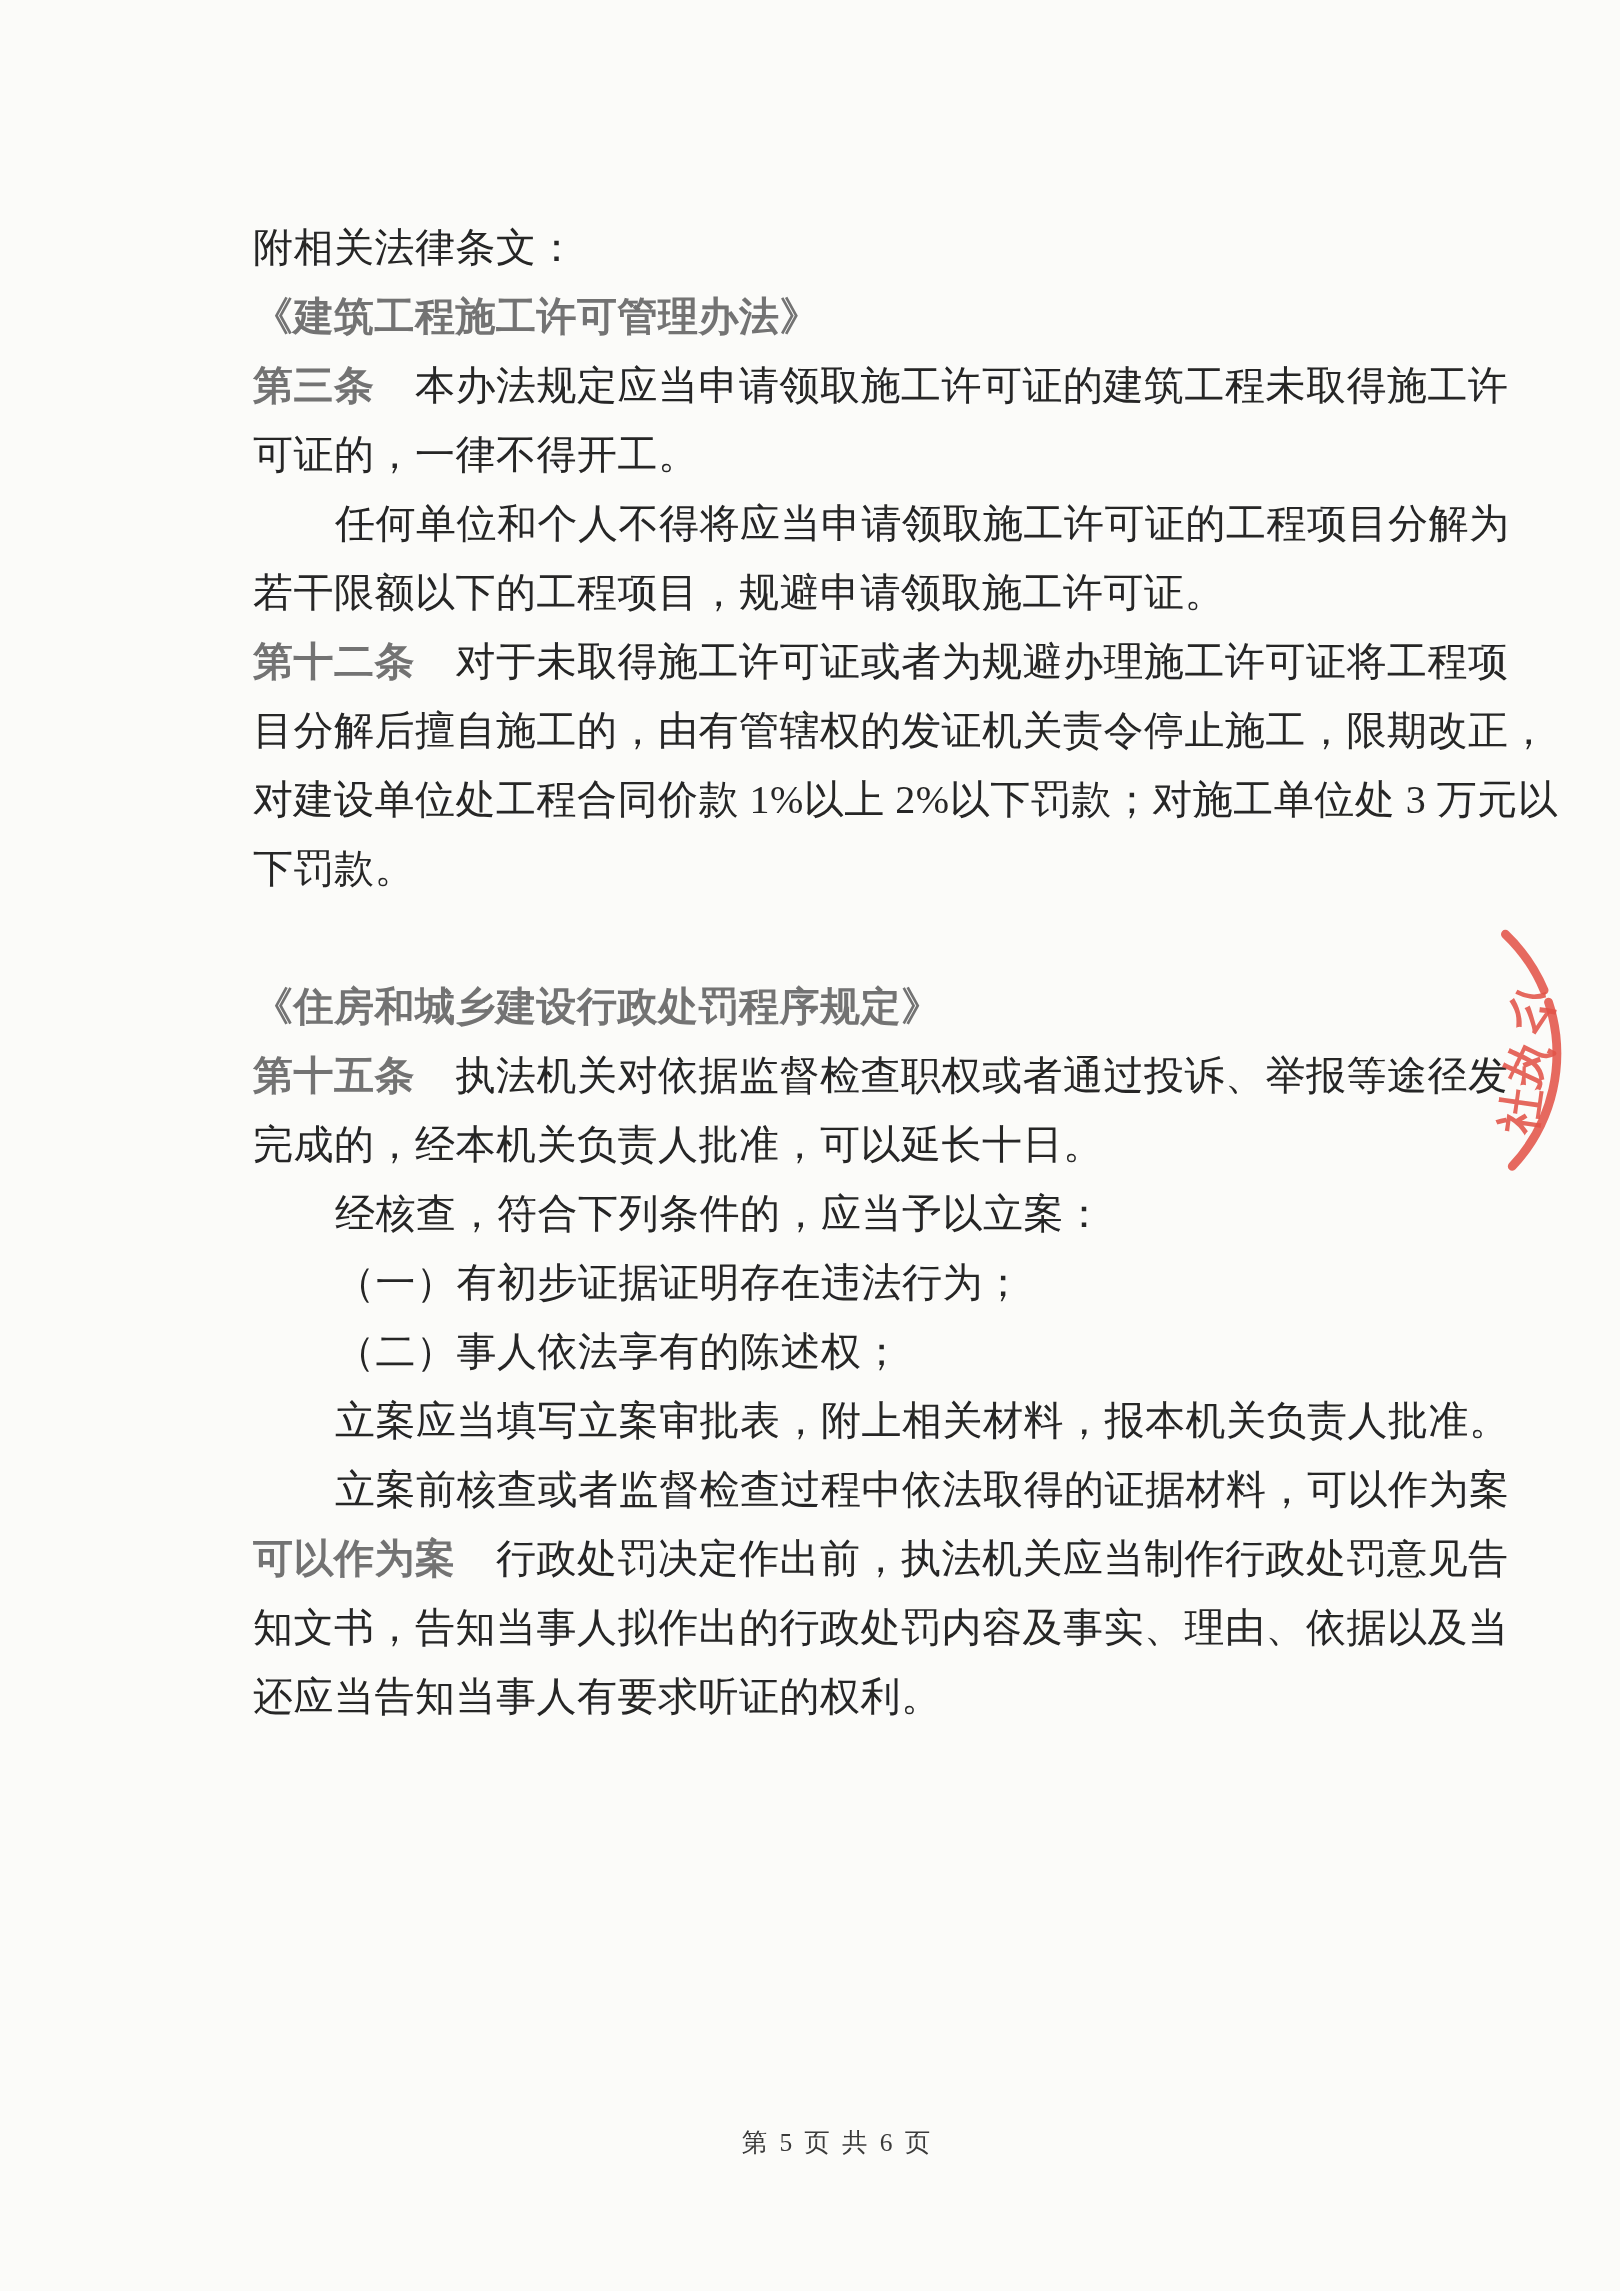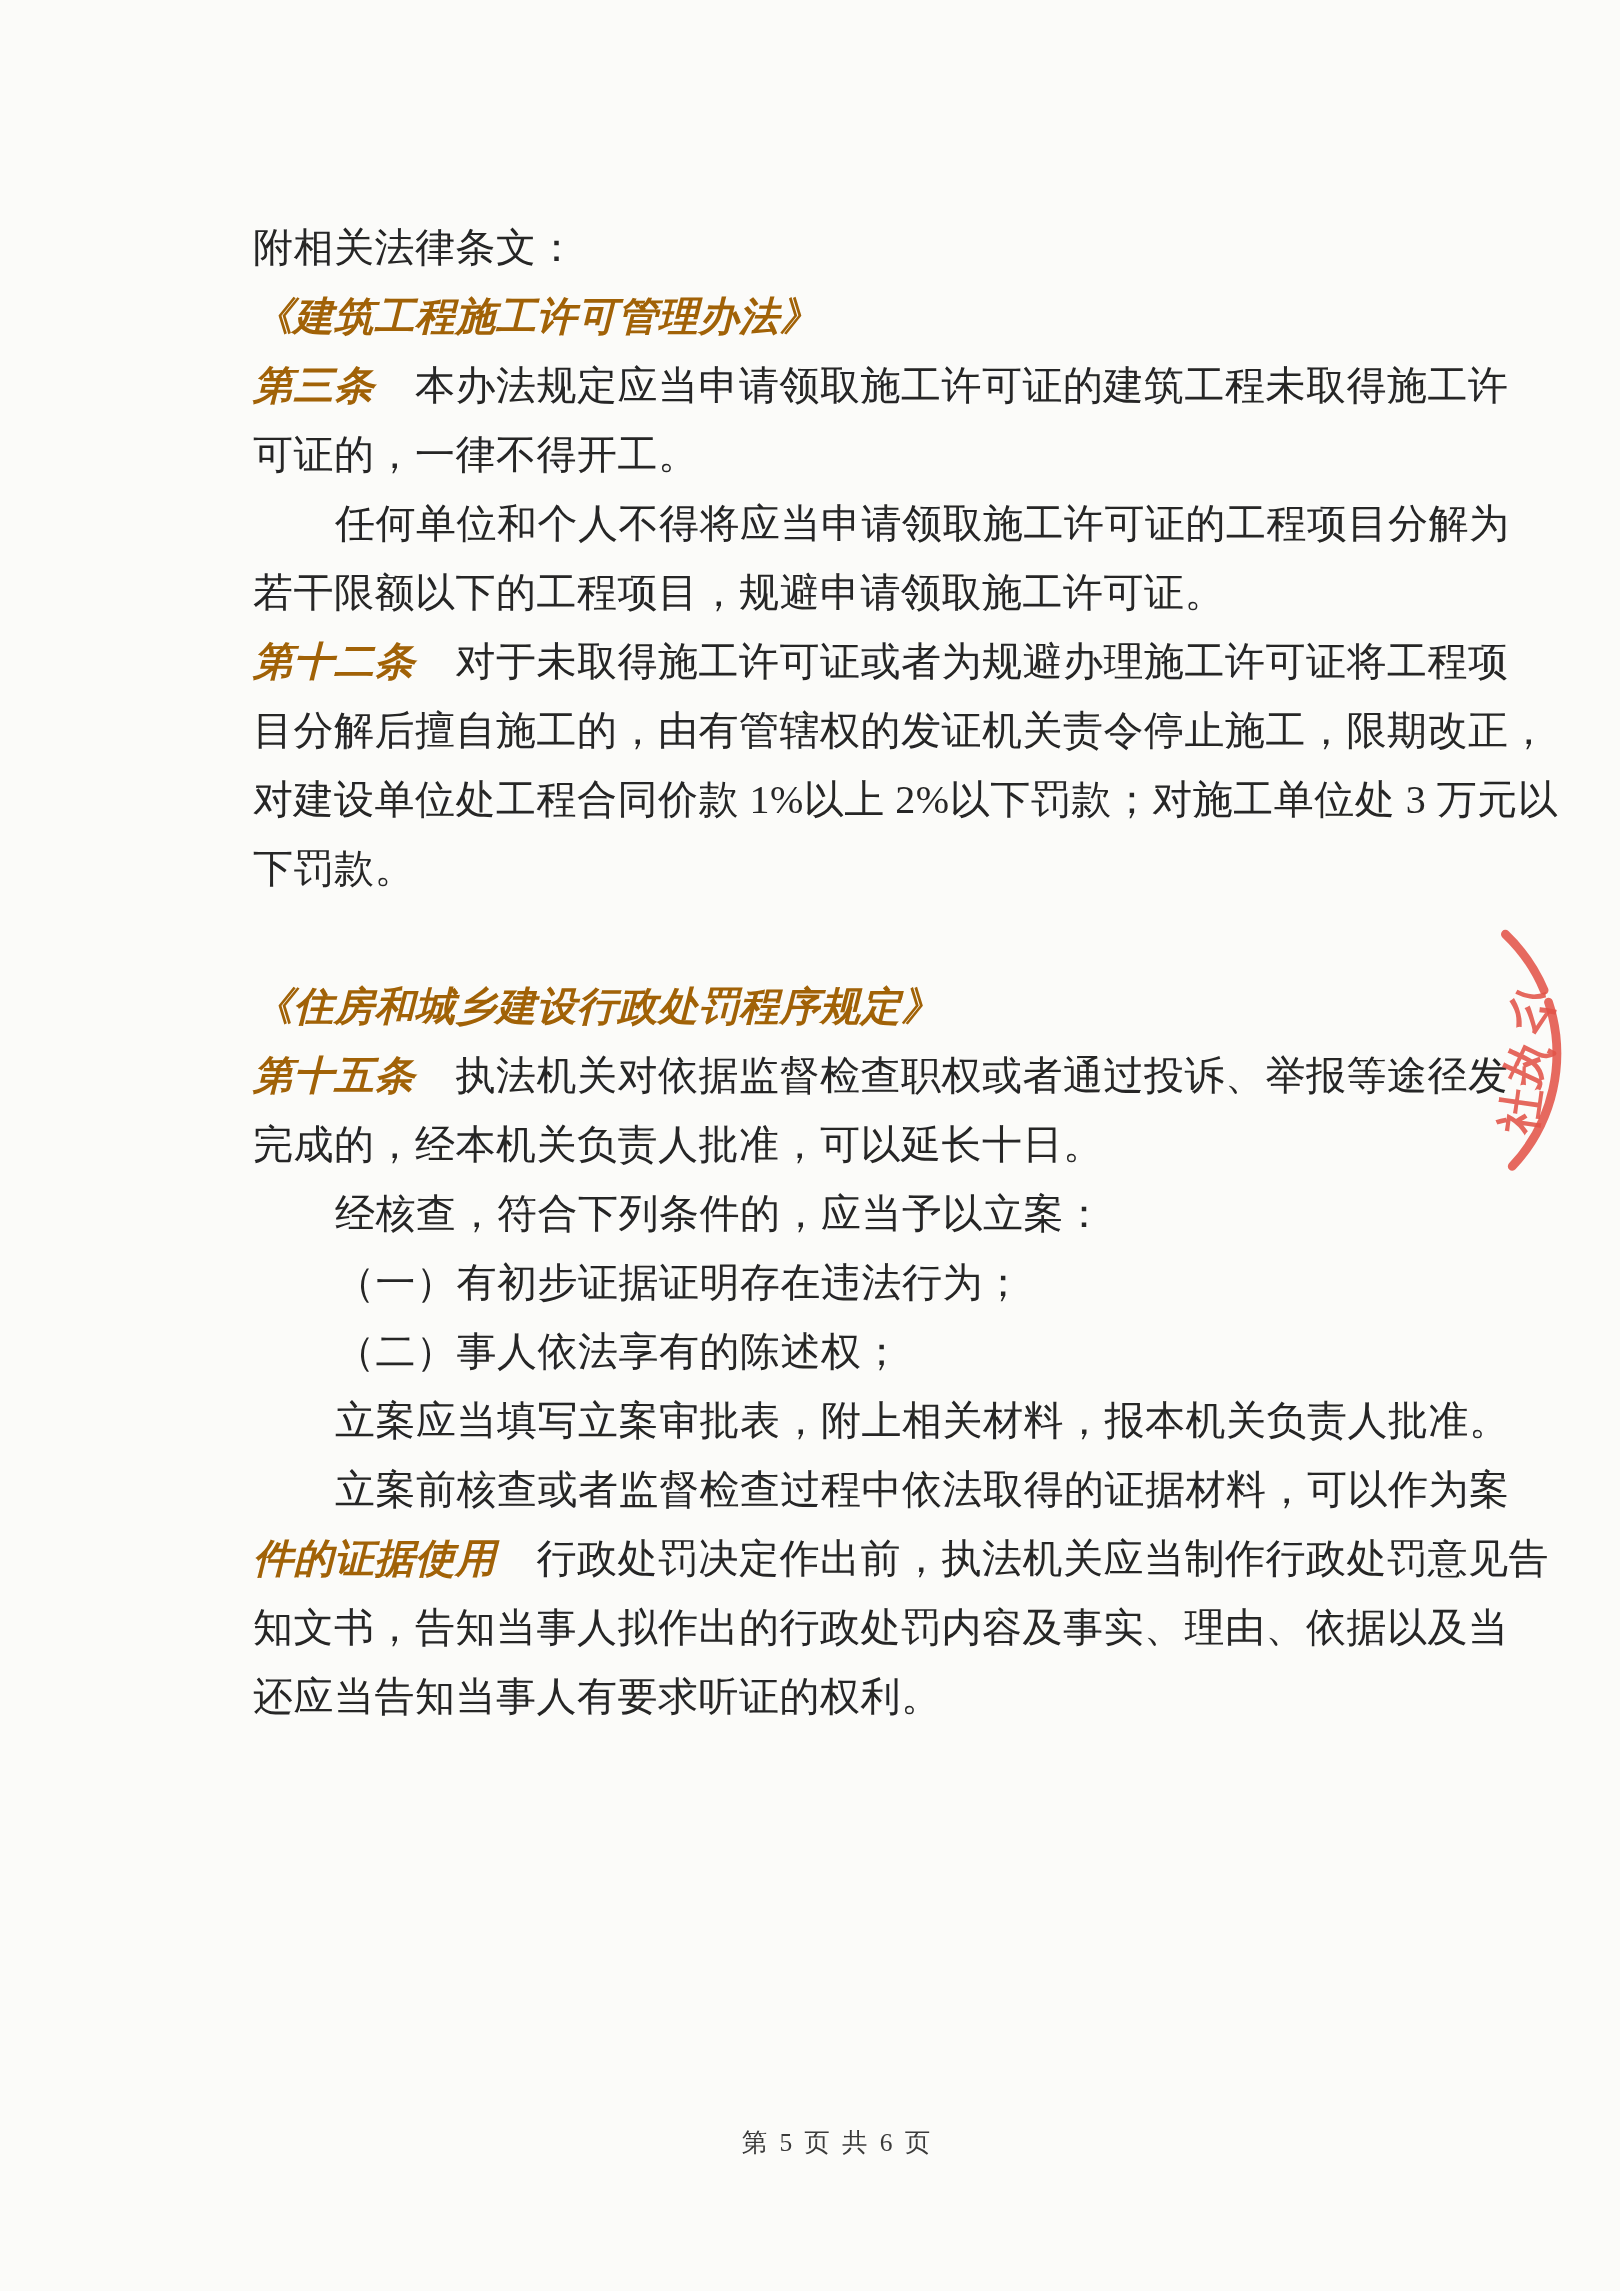--- a/index.html
+++ b/index.html
@@ -19,21 +19,21 @@
   }
   .line{
     height:69px;
     line-height:69px;
     font-size:40px;
     white-space:nowrap;
     letter-spacing:0.5px;
   }
   .line.indent2{padding-left:82px;}
   .line.blank{height:69px;}
-  .label{font-weight:bold;color:#a16207;font-style:italic;}
+  .label{font-weight:bold;color:#737373;}
   .footer{
     position:absolute;
     left:0;right:0;
     top:2125px;
     text-align:center;
     transform:translateX(27.4px);
     font-size:25.5px;
     letter-spacing:2.9px;
     color:#3a3a3a;
   }
@@ -72,21 +72,21 @@
       <div class="line"><span>下罚款。</span></div>
       <div class="line blank"></div>
       <div class="line"><span class="label">《住房和城乡建设行政处罚程序规定》</span></div>
       <div class="line"><span class="label">第十五条</span><span>　执法机关对依据监督检查职权或者通过投诉、举报等途径发</span></div>
       <div class="line"><span>完成的，经本机关负责人批准，可以延长十日。</span></div>
       <div class="line indent2"><span>经核查，符合下列条件的，应当予以立案：</span></div>
       <div class="line indent2"><span>（一）有初步证据证明存在违法行为；</span></div>
       <div class="line indent2"><span>（二）事人依法享有的陈述权；</span></div>
       <div class="line indent2"><span>立案应当填写立案审批表，附上相关材料，报本机关负责人批准。</span></div>
       <div class="line indent2"><span>立案前核查或者监督检查过程中依法取得的证据材料，可以作为案</span></div>
-      <div class="line"><span class="label">件的证据使用</span><span>　行政处罚决定作出前，执法机关应当制作行政处罚意见告</span></div>
+      <div class="line"><span class="label">可以作为案</span><span>　行政处罚决定作出前，执法机关应当制作行政处罚意见告</span></div>
       <div class="line"><span>知文书，告知当事人拟作出的行政处罚内容及事实、理由、依据以及当</span></div>
       <div class="line"><span>还应当告知当事人有要求听证的权利。</span></div>
     </div>
 
   <svg class="stamp-arc" viewBox="1264 917 389 336" xmlns="http://www.w3.org/2000/svg">
     <path d="M 1536 953 A 168 168 0 0 1 1543 1190" fill="none" stroke="#e25449" stroke-width="9" stroke-linecap="round" stroke-dasharray="70 13 300" opacity="0.88"></path>
   </svg>
   <div>
       <span class="stamp-char" style="left: 1506px; top: 984px; transform: rotate(-48deg); color: rgb(226, 84, 73);">公</span>
       <span class="stamp-char" style="left: 1504px; top: 1038px; transform: rotate(-65deg); color: rgb(226, 84, 73);">执</span>

